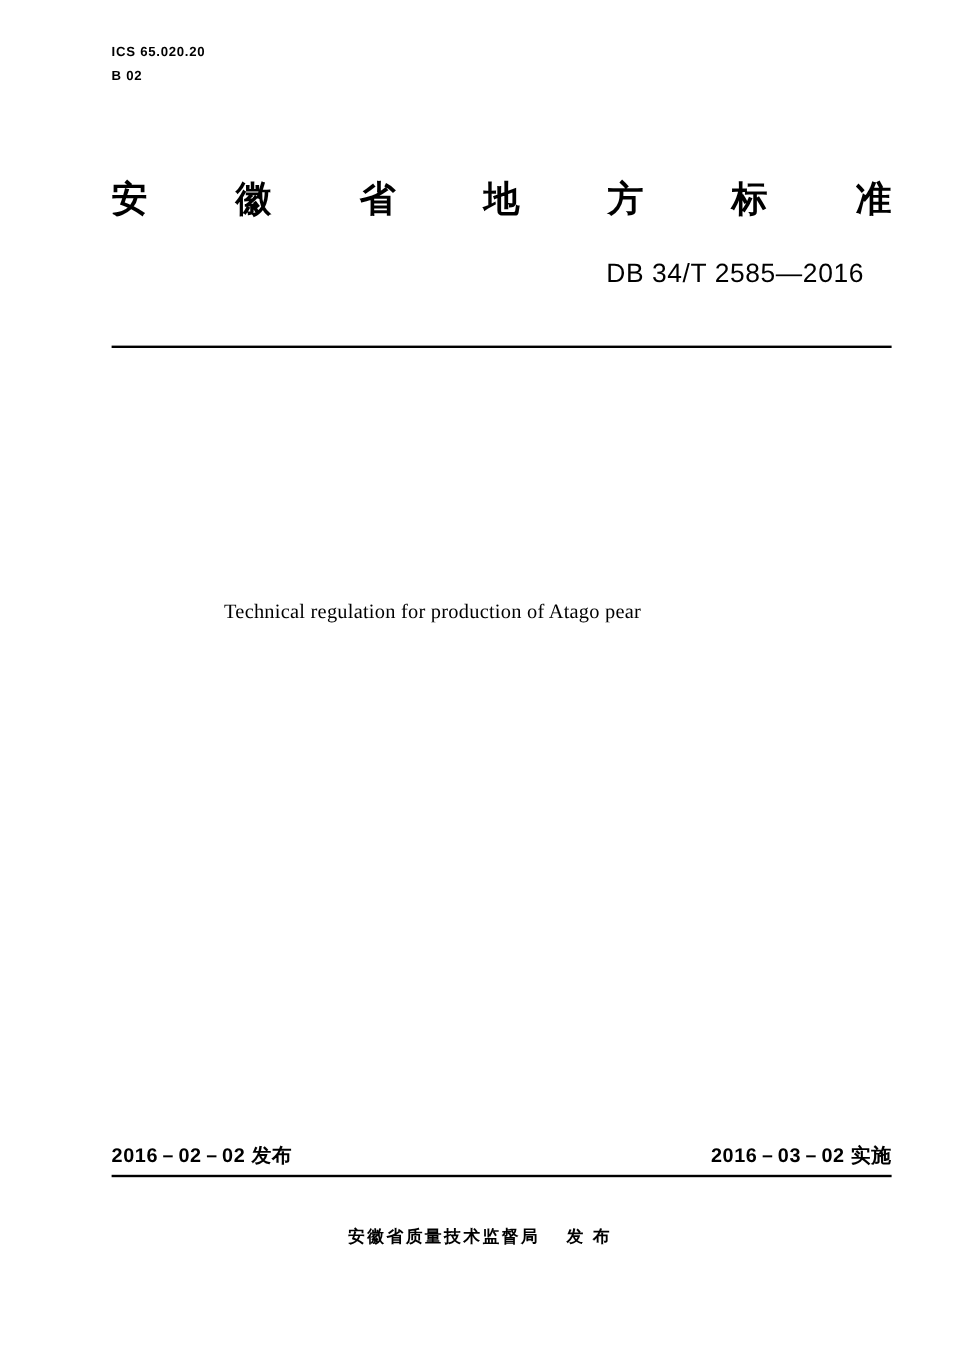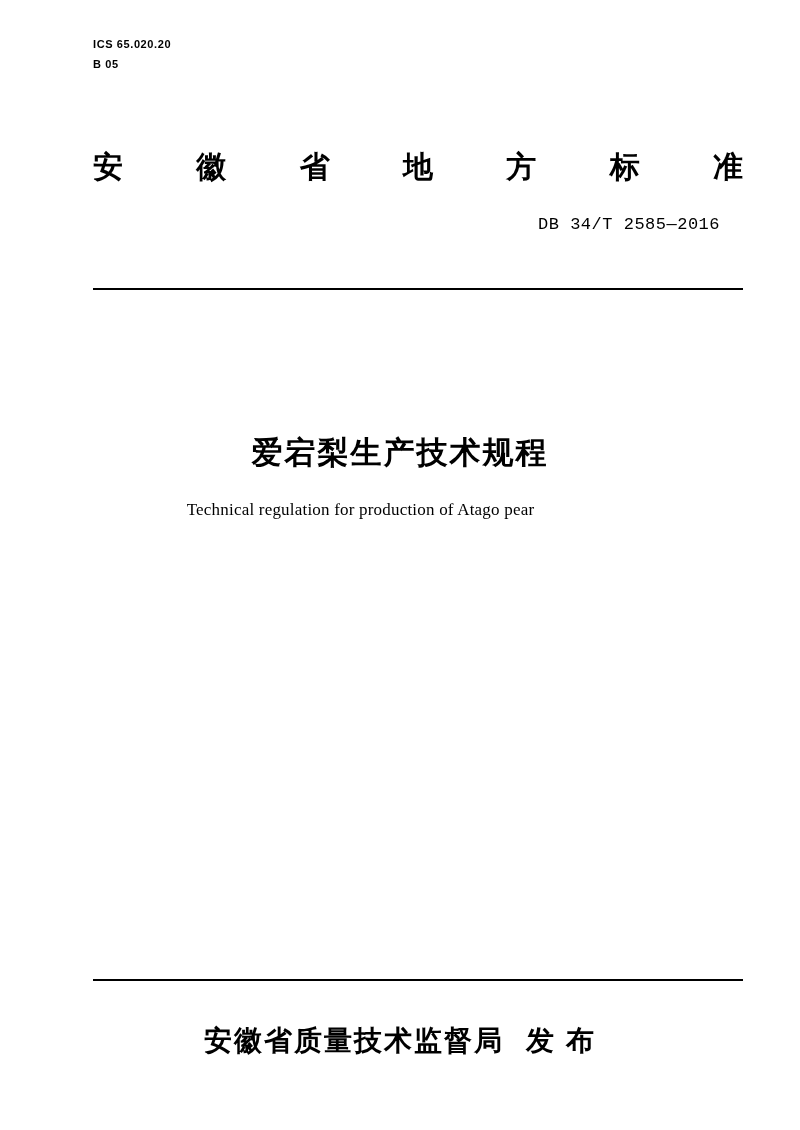--- a/index.html
+++ b/index.html
@@ -62,22 +62,22 @@
     font-size: 30px;
     line-height: 38px;
   }
   .cn-header span { display: inline-block; }
 
   
   .std-number {
     position: absolute;
     right: 80px;
     top: 215px;
-    font-family: Liberation Mono, monospace;
-    font-size: 17px;
+    font-family: Liberation Sans, sans-serif;
+    font-size: 22px;
     letter-spacing: 0.5px;
     white-space: nowrap;
   }
 
   
   .rule-top {
     position: absolute;
     left: 93px;
     top: 288px;
     width: 650px;
@@ -130,55 +130,58 @@
 
   
   .publisher {
     position: absolute;
     left: 0;
     top: 1022px;
     width: 800px;
     text-align: center;
     font-family: "Liberation Sans", sans-serif;
     font-weight: bold;
-    font-size: 28px;
+    font-size: 14px;
     letter-spacing: 2px;
   }
   .publisher .pub-gap {
     display: inline-block;
     width: 22px;
   }
 </style>
 </head>
 <body>
 
 <div class="page">
 
   <div class="ics-block">
     <div class="ics-line">ICS 65.020.20</div>
-    <div class="ics-line">B 05</div>
+    <div class="ics-line">B 02</div>
   </div>
 
 
   <div class="cn-header">
     <span>安</span>
     <span>徽</span>
     <span>省</span>
     <span>地</span>
     <span>方</span>
     <span>标</span>
     <span>准</span>
   </div>
 
   <div class="std-number">DB 34/T 2585—2016</div>
 
   <div class="rule-top"></div>
 
-  <div class="title-cn">爱宕梨生产技术规程</div>
   <div class="title-en">Technical regulation for production of Atago pear</div>
 
+  <div class="footer-dates">
+    <span>2016－02－02 发布</span>
+    <span>2016－03－02 实施</span>
+  </div>
   <div class="rule-bottom"></div>
 
   <div class="publisher">
     <span>安徽省质量技术监督局</span><span class="pub-gap"></span><span>发 布</span>
   </div>
 
 </div>
 
 </body></html>

